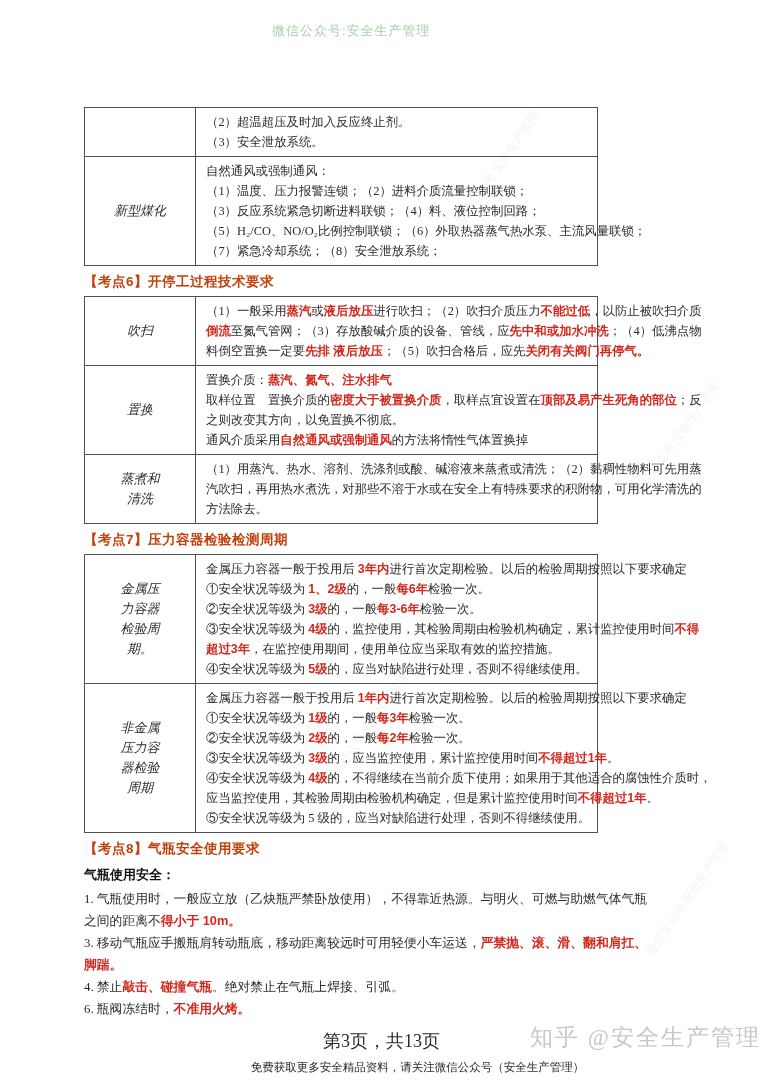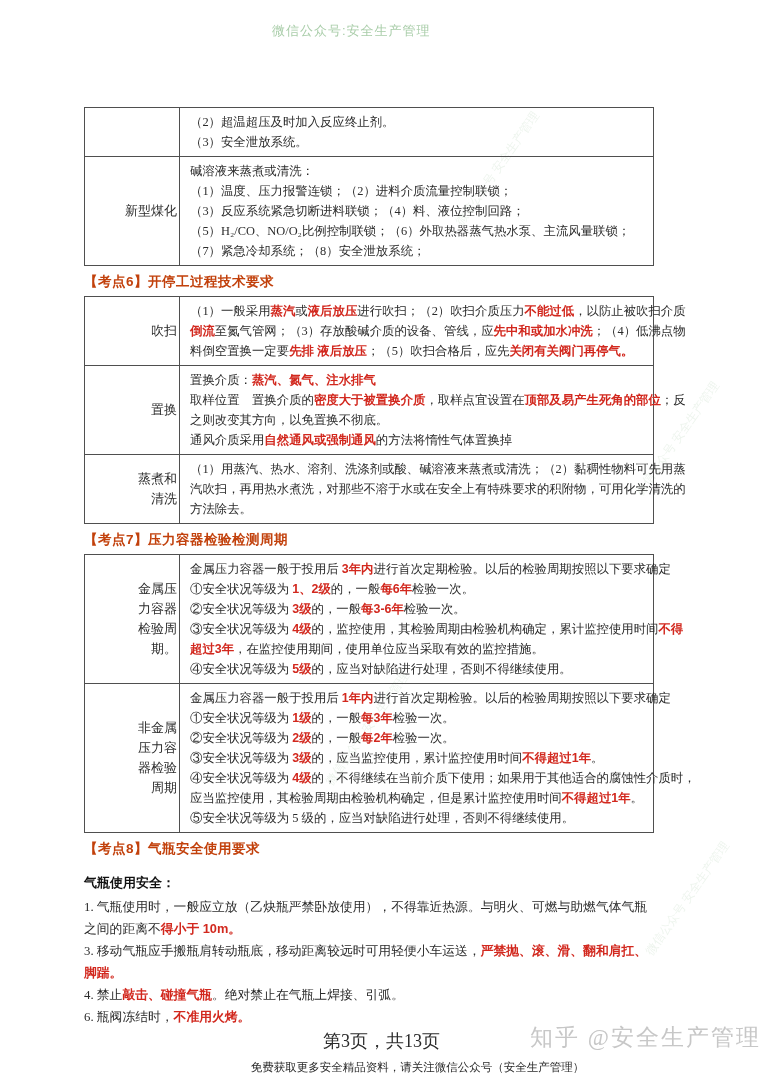--- a/index.html
+++ b/index.html
@@ -6,39 +6,40 @@
   .page{
     position:relative;
     width:763px;height:1080px;
     background:#ffffff;
     overflow:hidden;
     font-family:"Liberation Serif","DejaVu Serif",serif;
     color:#2b2b2b;
   }
   .content{
     position:absolute;
-    left:84px;top:107px;width:570px;
+    left:84px;top:107px;width:514px;
   }
   table.tbl{
     width:100%;
     border-collapse:collapse;
     table-layout:fixed;
   }
   table.tbl td{
     border:1px solid #4f4f4f;
     vertical-align:middle;
   }
   td.lbl{
     width:90px;
-    text-align:right;
+    text-align:center;
     white-space:pre-line;
     font-size:13px;
     line-height:20px;
-    padding:4px 2px;
-    color:#2b2b2b;
+    padding:4px 10px;
+    color:#2b2b2b;
+    font-style:italic;
   }
   td.cnt{
     padding:4px 8px 4px 10px;
     vertical-align:top;
   }
   .ln{
     font-size:12.4px;
     line-height:20px;
     white-space:nowrap;
   }
@@ -47,21 +48,21 @@
     font-weight:bold;
     font-size:13.5px;
     color:#c2410c;
     margin:7px 0 5px 0;
     letter-spacing:0.5px;
   }
   .subtitle{
     font-family:"Liberation Sans","DejaVu Sans",sans-serif;
     font-weight:bold;
     font-size:13px;
-    margin:16px 0 4px 0;
+    margin:8px 0 4px 0;
     color:#101010;
   }
   .para .ln{
     font-size:12.8px;
     line-height:22px;
   }
   .sg-n{color:inherit;}
   .sg-r{
     color:#d2281e;
     font-weight:bold;
@@ -126,21 +127,21 @@
           <tr>
         <td class="lbl"></td>
         <td class="cnt">
           <div class="ln"><span class="sg-n">（2）超温超压及时加入反应终止剂。</span></div>
           <div class="ln"><span class="sg-n">（3）安全泄放系统。</span></div>
         </td>
       </tr>
       <tr>
         <td class="lbl">新型煤化</td>
         <td class="cnt">
-          <div class="ln"><span class="sg-n">碱溶液来蒸煮或清洗：</span></div>
+          <div class="ln"><span class="sg-n">自然通风或强制通风：</span></div>
           <div class="ln"><span class="sg-n">（1）温度、压力报警连锁；（2）进料介质流量控制联锁；</span></div>
           <div class="ln"><span class="sg-n">（3）反应系统紧急切断进料联锁；（4）料、液位控制回路；</span></div>
           <div class="ln"><span class="sg-n">（5）H₂/CO、NO/O₂比例控制联锁；（6）外取热器蒸气热水泵、主流风量联锁；</span></div>
           <div class="ln"><span class="sg-n">（7）紧急冷却系统；（8）安全泄放系统；</span></div>
         </td>
       </tr>
     </tbody>
       </table>
 
     <div class="kp-heading">【考点6】开停工过程技术要求</div>

